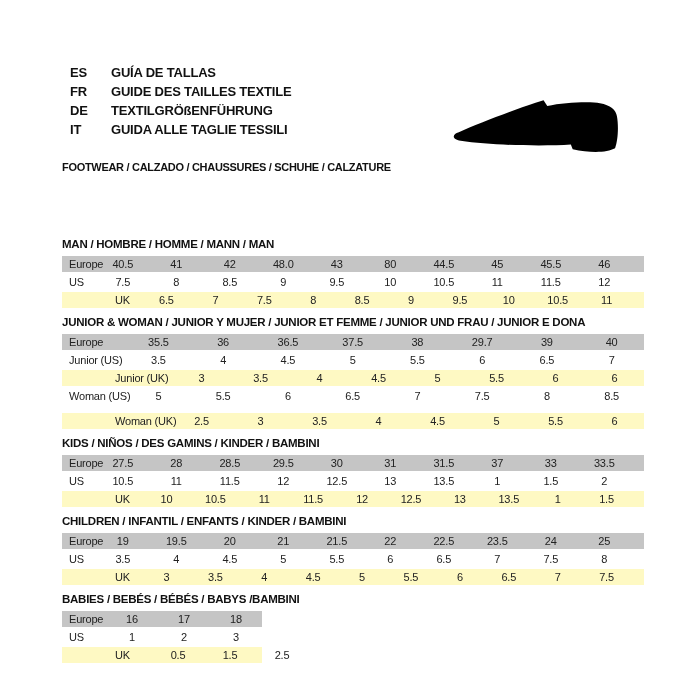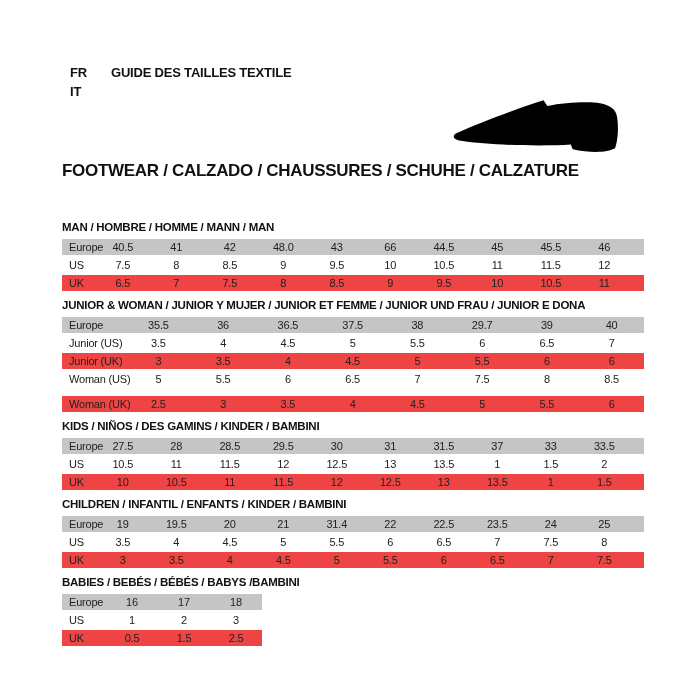--- a/index.html
+++ b/index.html
@@ -8,52 +8,61 @@
     background:#ffffff;color:#1c1c1c;
     font-family:"Liberation Sans", sans-serif;
     -webkit-font-smoothing:antialiased;
   }
   
   .lang-block{position:absolute;top:63px;left:70px;}
   .lang-row{display:flex;font-weight:bold;font-size:13px;line-height:19px;letter-spacing:-0.2px;color:#111;}
   .lang-code{width:41px;flex:0 0 41px;}
   .category-line{
     position:absolute;top:161px;left:62px;width:560px;
-    font-weight:bold;font-size:17px;letter-spacing:-0.3px;color:#111;white-space:nowrap;
+    font-weight:bold;font-size:11px;letter-spacing:-0.3px;color:#111;white-space:nowrap;
   }
   
   .shoe-wrap{position:absolute;top:74px;left:441px;width:190px;height:80px;}
   
-  .sections{position:absolute;top:221px;left:62px;width:582px;}
+  .sections{position:absolute;top:238px;left:62px;width:582px;}
   .section{margin-bottom:8px;}
   .section-title{
     font-weight:bold;font-size:11.5px;line-height:12px;letter-spacing:-0.25px;
     color:#111;margin:0 0 6px 0;white-space:nowrap;
   }
   .stable{width:582px;}
   .stable.compact{width:200px;}
   .trow{
     display:grid;height:16px;line-height:16px;margin-bottom:2px;
     font-size:11px;letter-spacing:-0.2px;color:#222;
   }
   .trow.header{background:#c5c5c5;}
-  .trow.alt{background:#ef4444;}
+  .trow.alt{background:#fef9c3;padding-left:46px;}
   .tcell-label{padding-left:7px;white-space:nowrap;text-align:left;}
   .tcell{text-align:center;}
 </style>
 </head>
 <body>
 
 <div class="lang-block">
   <div class="lang-row">
+    <span class="lang-code">ES</span>
+    <span>GUÍA DE TALLAS</span>
+  </div>
+  <div class="lang-row">
     <span class="lang-code">FR</span>
     <span>GUIDE DES TAILLES TEXTILE</span>
   </div>
   <div class="lang-row">
+    <span class="lang-code">DE</span>
+    <span>TEXTILGRÖßENFÜHRUNG</span>
+  </div>
+  <div class="lang-row">
     <span class="lang-code">IT</span>
+    <span>GUIDA ALLE TAGLIE TESSILI</span>
   </div>
 </div>
 
 <div class="category-line">FOOTWEAR / CALZADO / CHAUSSURES / SCHUHE / CALZATURE</div>
 
 <div class="shoe-wrap">
   <svg width="190" height="80" viewBox="0 0 200 85" xmlns="http://www.w3.org/2000/svg" aria-hidden="true">
     <path fill="#000000" d="
       M18,62
       C40,52 82,36 108,28
@@ -73,21 +82,21 @@
     <div class="section">
       <div class="section-title">MAN / HOMBRE / HOMME / MANN / MAN</div>
       <div class="stable">
         <div class="trow header" style="grid-template-columns: 34px repeat(10, 1fr) 13px;">
           <div class="tcell-label">Europe</div>
           <div class="tcell">40.5</div>
           <div class="tcell">41</div>
           <div class="tcell">42</div>
           <div class="tcell">48.0</div>
           <div class="tcell">43</div>
-          <div class="tcell">66</div>
+          <div class="tcell">80</div>
           <div class="tcell">44.5</div>
           <div class="tcell">45</div>
           <div class="tcell">45.5</div>
           <div class="tcell">46</div>
         </div>
         <div class="trow" style="grid-template-columns: 34px repeat(10, 1fr) 13px;">
           <div class="tcell-label">US</div>
           <div class="tcell">7.5</div>
           <div class="tcell">8</div>
           <div class="tcell">8.5</div>
@@ -220,21 +229,21 @@
     </div>
     <div class="section">
       <div class="section-title">CHILDREN / INFANTIL / ENFANTS / KINDER / BAMBINI</div>
       <div class="stable">
         <div class="trow header" style="grid-template-columns: 34px repeat(10, 1fr) 13px;">
           <div class="tcell-label">Europe</div>
           <div class="tcell">19</div>
           <div class="tcell">19.5</div>
           <div class="tcell">20</div>
           <div class="tcell">21</div>
-          <div class="tcell">31.4</div>
+          <div class="tcell">21.5</div>
           <div class="tcell">22</div>
           <div class="tcell">22.5</div>
           <div class="tcell">23.5</div>
           <div class="tcell">24</div>
           <div class="tcell">25</div>
         </div>
         <div class="trow" style="grid-template-columns: 34px repeat(10, 1fr) 13px;">
           <div class="tcell-label">US</div>
           <div class="tcell">3.5</div>
           <div class="tcell">4</div>

